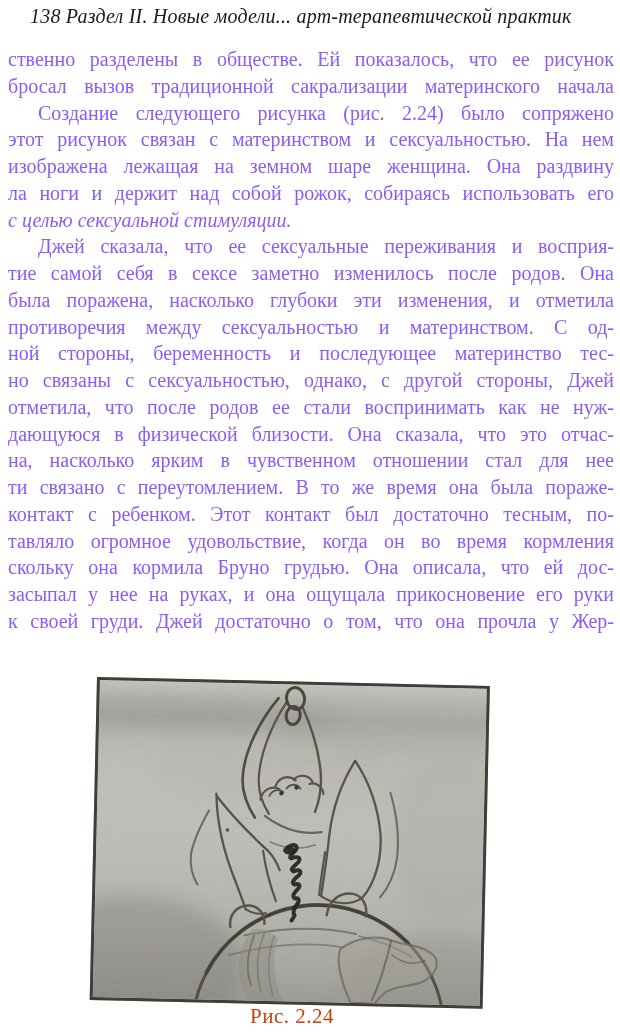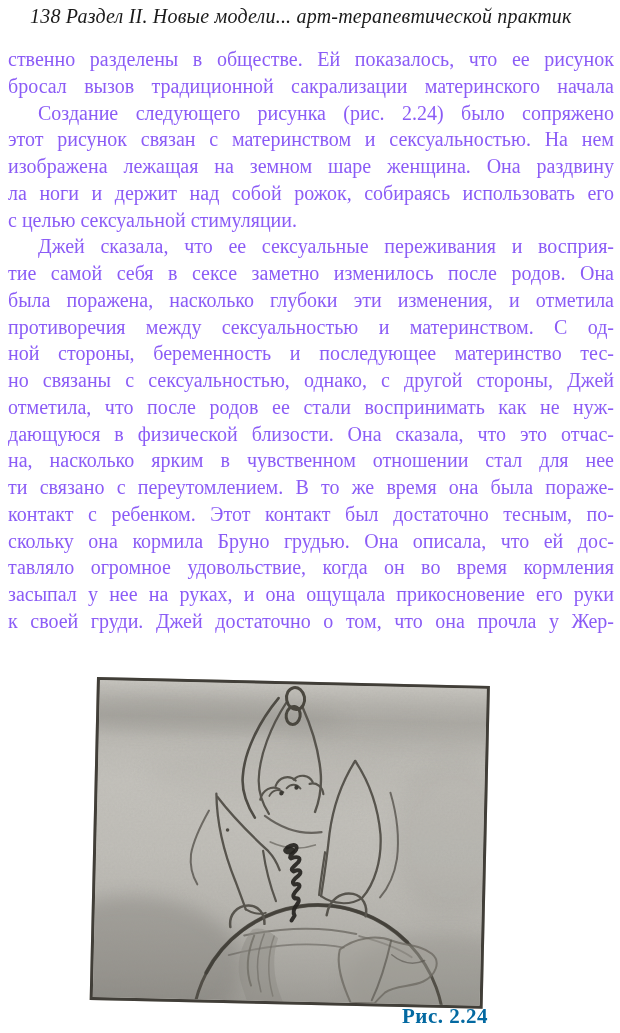--- a/index.html
+++ b/index.html
@@ -24,41 +24,40 @@
     font-size:20px;
     line-height:26.75px;
     color:#8b5cf6;
   }
   .tl{
     text-align:justify;
     text-align-last:justify;
     white-space:nowrap;
   }
   .tl.ind{ text-indent:30px; }
-  .tl.end{ text-align-last:left; white-space:normal; }
+  .tl.end{ text-align-last:left; white-space:normal;font-style:italic; }
   .figure-wrap{
     position:absolute;
     left:97px;top:677px;
     width:387px;height:317px;
     transform:rotate(1.3deg);
     transform-origin:top left;
     border:3px solid #413e38;
     box-sizing:content-box;
     background:#c3c1bb;
     overflow:hidden;
   }
   .figure-wrap svg{display:block;width:387px;height:317px;}
   .figure-caption{
     position:absolute;
     left:96px;top:1004px;width:392px;
-    text-align:right;
+    text-align:center;
     font-size:21px;
     letter-spacing:.5px;
-    color:#0369a1;
-    font-weight:bold;
+    color:#c2410c;
   }
 </style>
 </head>
 <body>
 
 <div class="page">
 
   <div class="running-header"><span>138</span> <span>Раздел II. Новые модели... арт-терапевтической практик</span></div>
 
   <div class="body-text">
@@ -73,22 +72,22 @@
       <div class="tl">тие самой себя в сексе заметно изменилось после родов. Она</div>
       <div class="tl">была поражена, насколько глубоки эти изменения, и отметила</div>
       <div class="tl">противоречия между сексуальностью и материнством. С од-</div>
       <div class="tl">ной стороны, беременность и последующее материнство тес-</div>
       <div class="tl">но связаны с сексуальностью, однако, с другой стороны, Джей</div>
       <div class="tl">отметила, что после родов ее стали воспринимать как не нуж-</div>
       <div class="tl">дающуюся в физической близости. Она сказала, что это отчас-</div>
       <div class="tl">на, насколько ярким в чувственном отношении стал для нее</div>
       <div class="tl">ти связано с переутомлением. В то же время она была пораже-</div>
       <div class="tl">контакт с ребенком. Этот контакт был достаточно тесным, по-</div>
+      <div class="tl">тавляло огромное удовольствие, когда он во время кормления</div>
       <div class="tl">скольку она кормила Бруно грудью. Она описала, что ей дос-</div>
-      <div class="tl">тавляло огромное удовольствие, когда он во время кормления</div>
       <div class="tl">засыпал у нее на руках, и она ощущала прикосновение его руки</div>
       <div class="tl">к своей груди. Джей достаточно о том, что она прочла у Жер-</div>
     </div>
 
   <figure class="figure-wrap" style="margin:0">
     <svg viewBox="0 0 387 317" aria-hidden="true">
       <defs>
         <linearGradient id="bgGrad" x1="0" y1="0" x2="0" y2="1">
           <stop offset="0" stop-color="#c9c7c1"></stop>
           <stop offset="0.06" stop-color="#b6b4ae"></stop>

